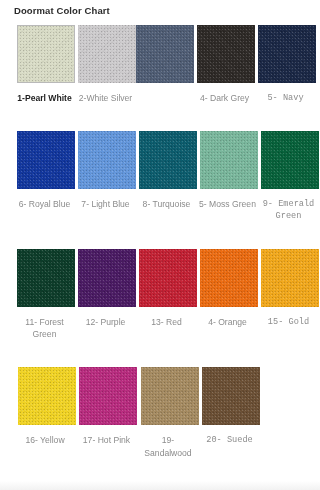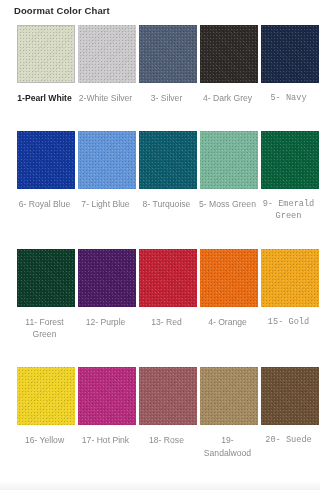--- a/index.html
+++ b/index.html
@@ -144,21 +144,20 @@
             <div class="noise"></div>
             <div class="noise2"></div>
           </div>
         <div class="label">2-White Silver</div>
       </div>
       <div class="cell">
         <div class="swatch" style="background-color: rgb(79, 93, 117);">
             <div class="noise"></div>
             <div class="noise2"></div>
           </div>
-        <div class="label">3- Silver</div>
       </div>
       <div class="cell">
         <div class="swatch" style="background-color: rgb(45, 41, 38);">
             <div class="noise"></div>
             <div class="noise2"></div>
           </div>
         <div class="label">4- Dark Grey</div>
       </div>
       <div class="cell">
         <div class="swatch" style="background-color: rgb(26, 39, 69);">
@@ -260,27 +259,20 @@
         <div class="label">16- Yellow</div>
       </div>
       <div class="cell">
         <div class="swatch" style="background-color: rgb(184, 42, 126);">
             <div class="noise"></div>
             <div class="noise2"></div>
           </div>
         <div class="label">17- Hot Pink</div>
       </div>
       <div class="cell">
-        <div class="swatch" style="background-color: rgb(154, 90, 96);">
-            <div class="noise"></div>
-            <div class="noise2"></div>
-          </div>
-        <div class="label">18- Rose</div>
-      </div>
-      <div class="cell">
         <div class="swatch" style="background-color: rgb(165, 138, 96);">
             <div class="noise"></div>
             <div class="noise2"></div>
           </div>
         <div class="label">19- Sandalwood</div>
       </div>
       <div class="cell">
         <div class="swatch" style="background-color: rgb(107, 79, 52);">
             <div class="noise"></div>
             <div class="noise2"></div>

